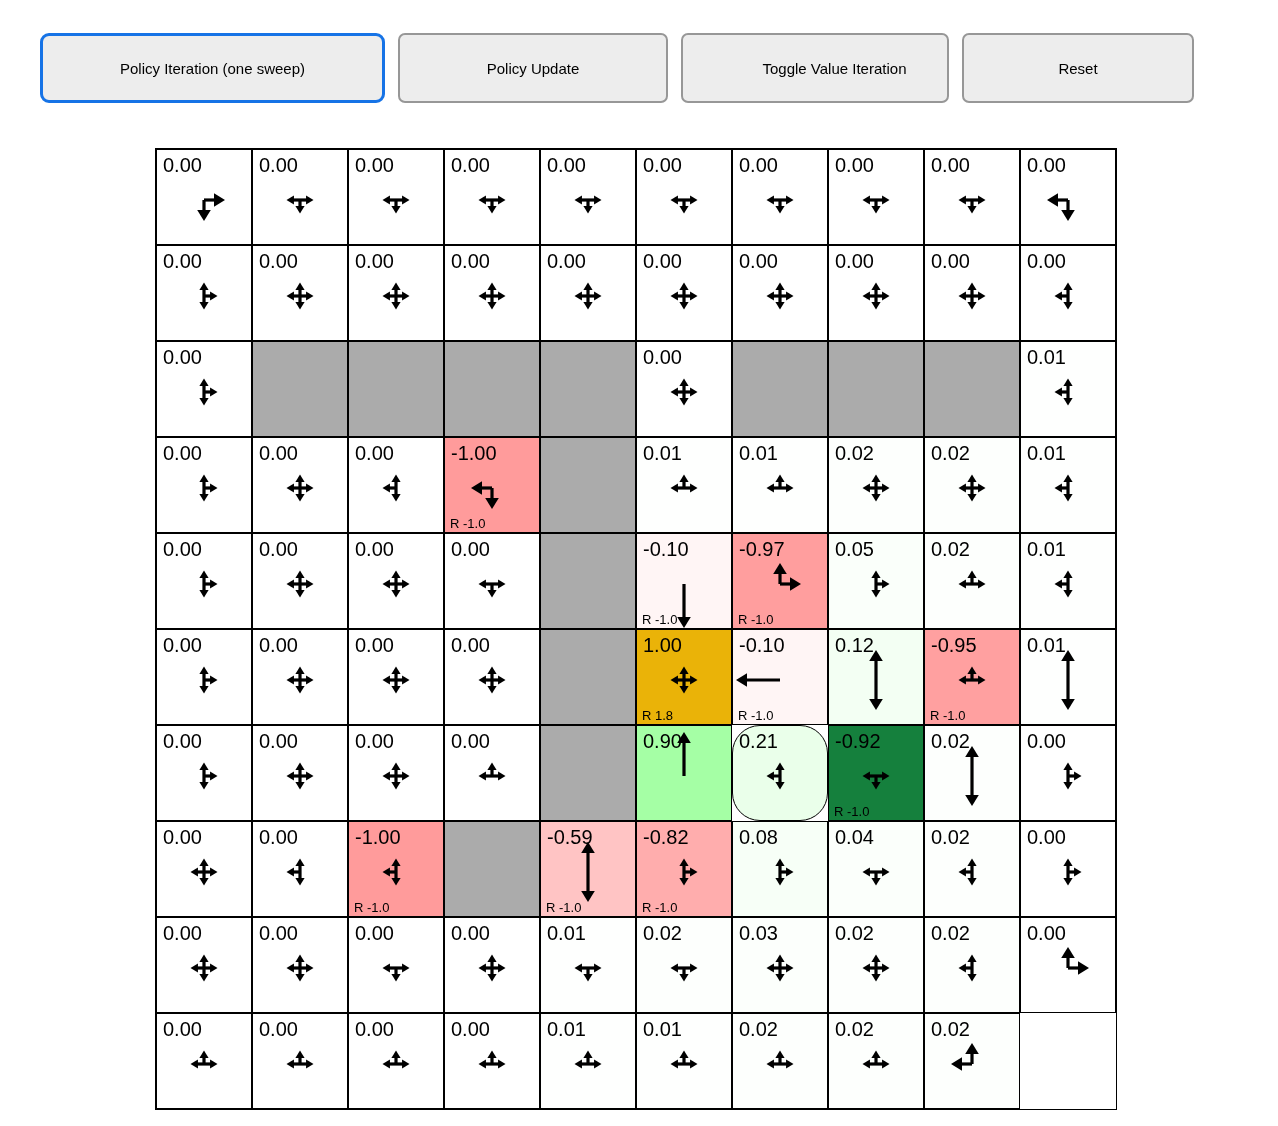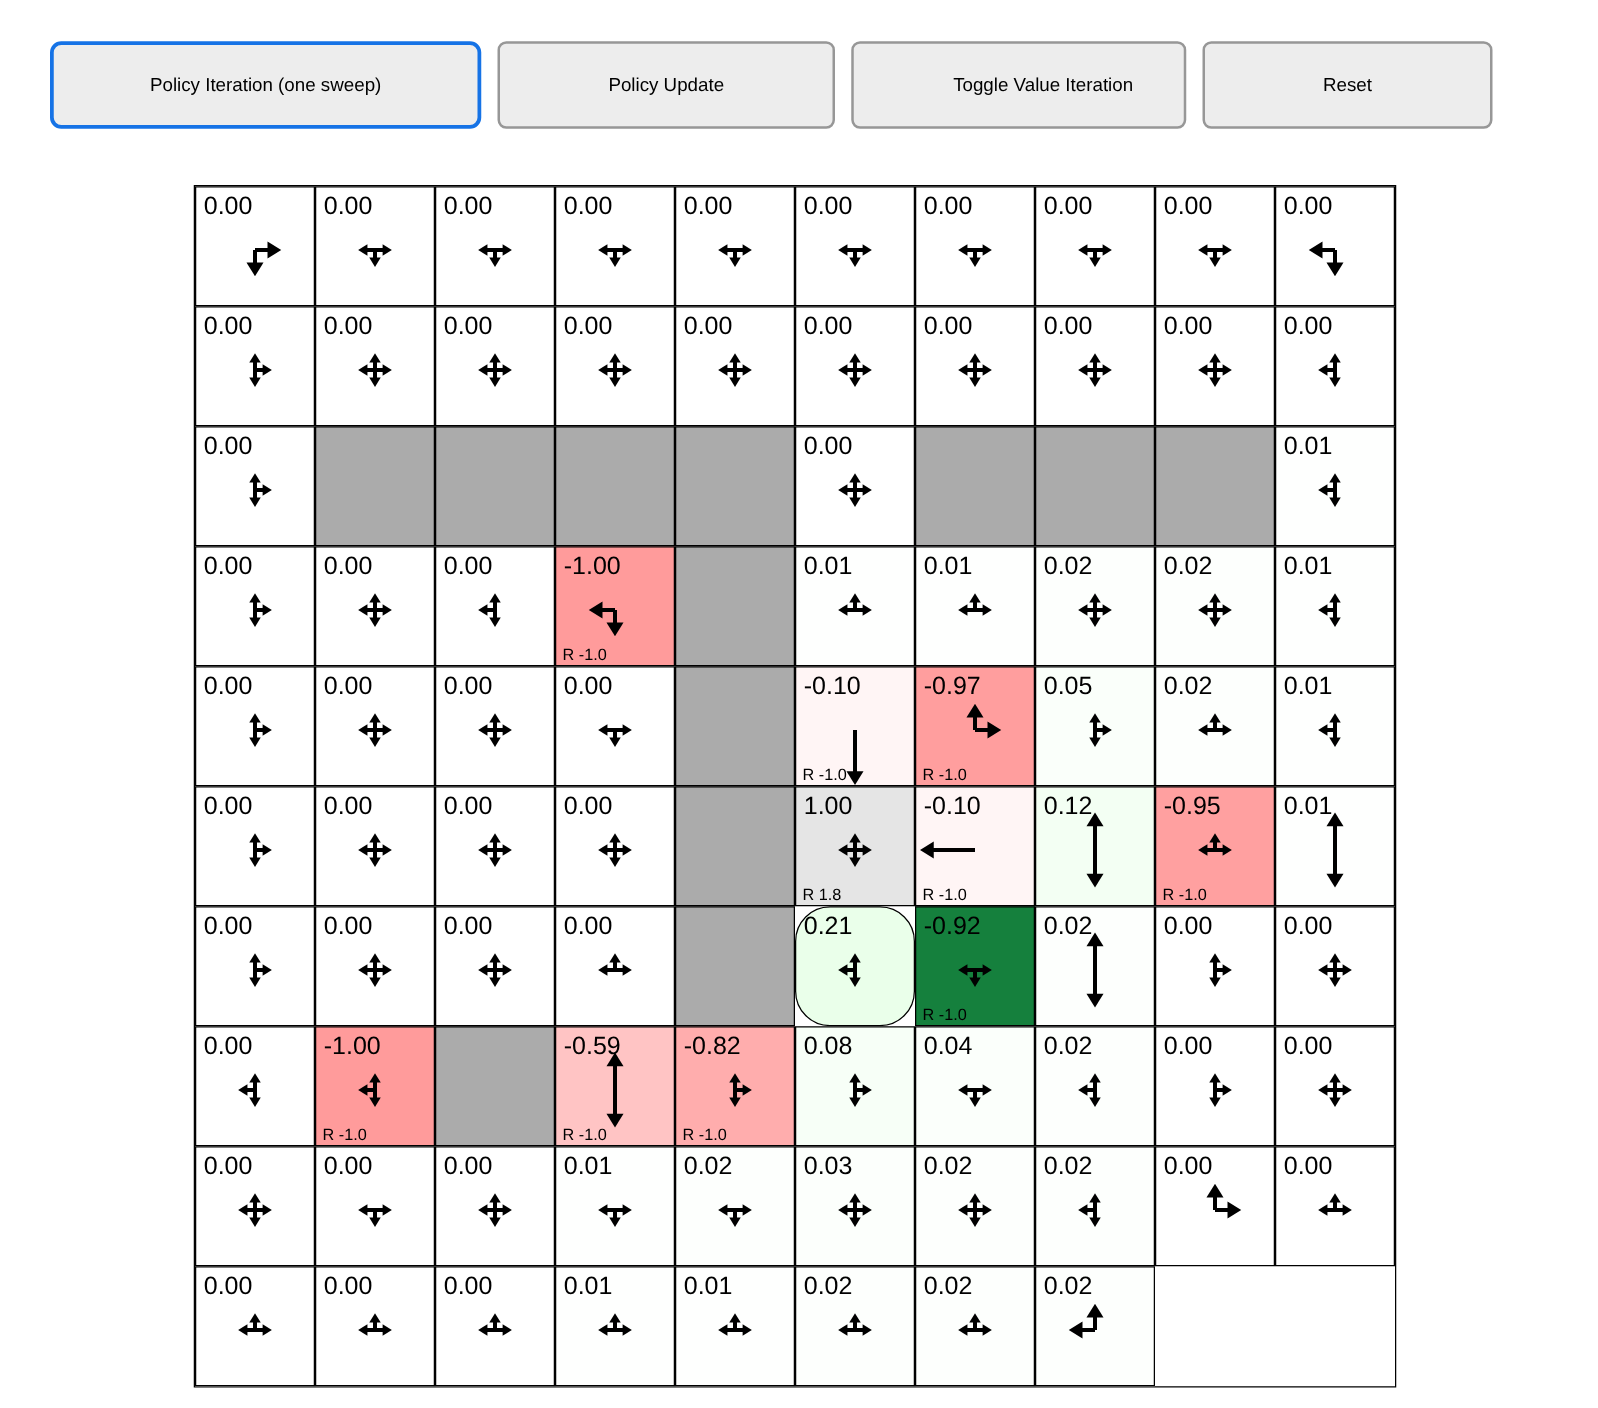--- a/index.html
+++ b/index.html
@@ -553,21 +553,21 @@
         <polygon points="47,36.5 51.6035,43.925 42.3965,43.925" fill="#000000"></polygon>
         <line x1="47" y1="50" x2="47" y2="57.075" stroke="#000000" stroke-width="3.2"></line>
         <polygon points="47,63.5 42.3965,56.075 51.6035,56.075" fill="#000000"></polygon>
         <line x1="47" y1="50" x2="39.925" y2="50" stroke="#000000" stroke-width="3.2"></line>
         <polygon points="33.5,50 40.925,45.3965 40.925,54.6035" fill="#000000"></polygon>
         <line x1="47" y1="50" x2="54.075" y2="50" stroke="#000000" stroke-width="3.2"></line>
         <polygon points="60.5,50 53.075,54.6035 53.075,45.3965" fill="#000000"></polygon>
       </svg>
     </div>
     <div class="cell wall"></div>
-    <div class="cell" style="background: #e5e5e5;">
+    <div class="cell" style="background: #eab308;">
       <div class="val">1.00</div>
       <svg width="94" height="94" viewBox="0 0 94 94">
         <line x1="47" y1="50" x2="47" y2="42.925" stroke="#000000" stroke-width="3.2"></line>
         <polygon points="47,36.5 51.6035,43.925 42.3965,43.925" fill="#000000"></polygon>
         <line x1="47" y1="50" x2="47" y2="57.075" stroke="#000000" stroke-width="3.2"></line>
         <polygon points="47,63.5 42.3965,56.075 51.6035,56.075" fill="#000000"></polygon>
         <line x1="47" y1="50" x2="39.925" y2="50" stroke="#000000" stroke-width="3.2"></line>
         <polygon points="33.5,50 40.925,45.3965 40.925,54.6035" fill="#000000"></polygon>
         <line x1="47" y1="50" x2="54.075" y2="50" stroke="#000000" stroke-width="3.2"></line>
         <polygon points="60.5,50 53.075,54.6035 53.075,45.3965" fill="#000000"></polygon>
@@ -654,20 +654,27 @@
       <svg width="94" height="94" viewBox="0 0 94 94">
         <line x1="47" y1="50" x2="39.925" y2="50" stroke="#000000" stroke-width="3.2"></line>
         <polygon points="33.5,50 40.925,45.3965 40.925,54.6035" fill="#000000"></polygon>
         <line x1="47" y1="50" x2="54.075" y2="50" stroke="#000000" stroke-width="3.2"></line>
         <polygon points="60.5,50 53.075,54.6035 53.075,45.3965" fill="#000000"></polygon>
         <line x1="47" y1="50" x2="47" y2="42.925" stroke="#000000" stroke-width="3.2"></line>
         <polygon points="47,36.5 51.6035,43.925 42.3965,43.925" fill="#000000"></polygon>
       </svg>
     </div>
     <div class="cell wall"></div>
+    <div class="cell" style="background: rgb(165, 255, 165);">
+      <div class="val">0.90</div>
+      <svg width="94" height="94" viewBox="0 0 94 94">
+        <line x1="47" y1="50" x2="47" y2="16" stroke="#000000" stroke-width="3.2"></line>
+        <polygon points="47,6 53.82,17 40.18,17" fill="#000000"></polygon>
+      </svg>
+    </div>
     <div class="cell" style="background: rgb(234, 255, 234); border-radius: 28px;">
       <div class="val">0.21</div>
       <svg width="94" height="94" viewBox="0 0 94 94">
         <line x1="47" y1="50" x2="47" y2="42.925" stroke="#000000" stroke-width="3.2"></line>
         <polygon points="47,36.5 51.6035,43.925 42.3965,43.925" fill="#000000"></polygon>
         <line x1="47" y1="50" x2="47" y2="57.075" stroke="#000000" stroke-width="3.2"></line>
         <polygon points="47,63.5 42.3965,56.075 51.6035,56.075" fill="#000000"></polygon>
         <line x1="47" y1="50" x2="39.925" y2="50" stroke="#000000" stroke-width="3.2"></line>
         <polygon points="33.5,50 40.925,45.3965 40.925,54.6035" fill="#000000"></polygon>
       </svg>

